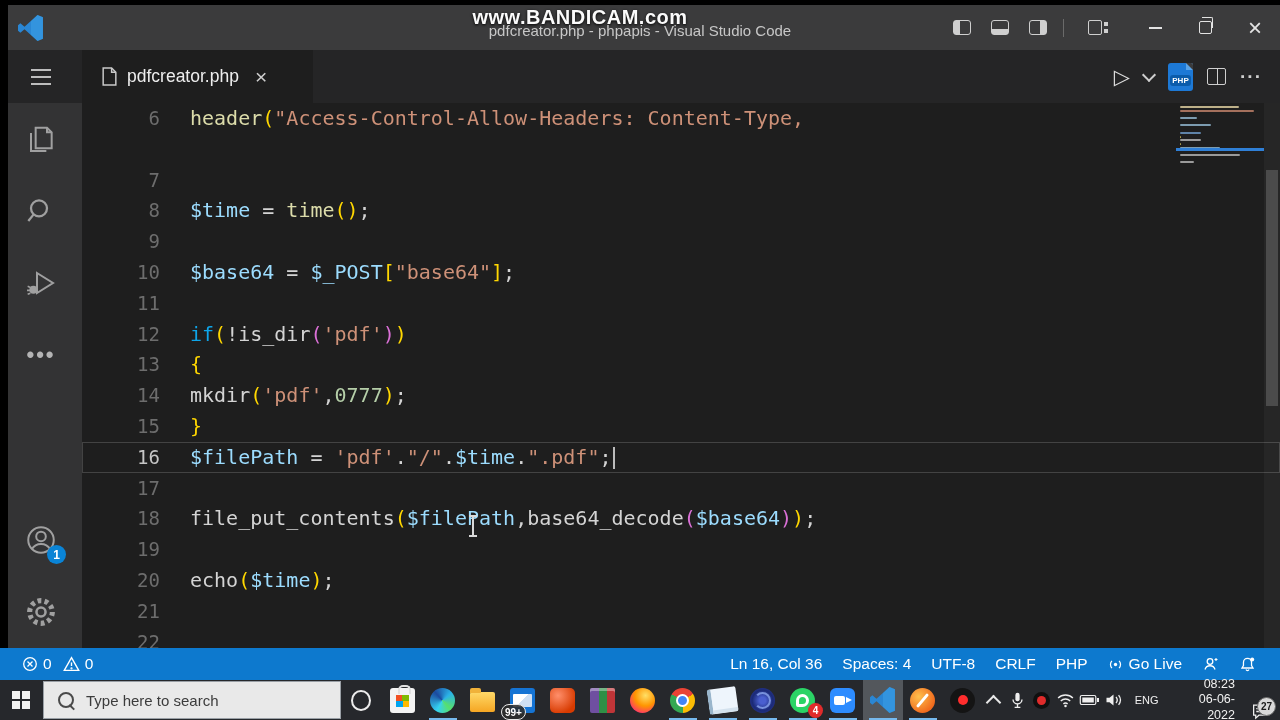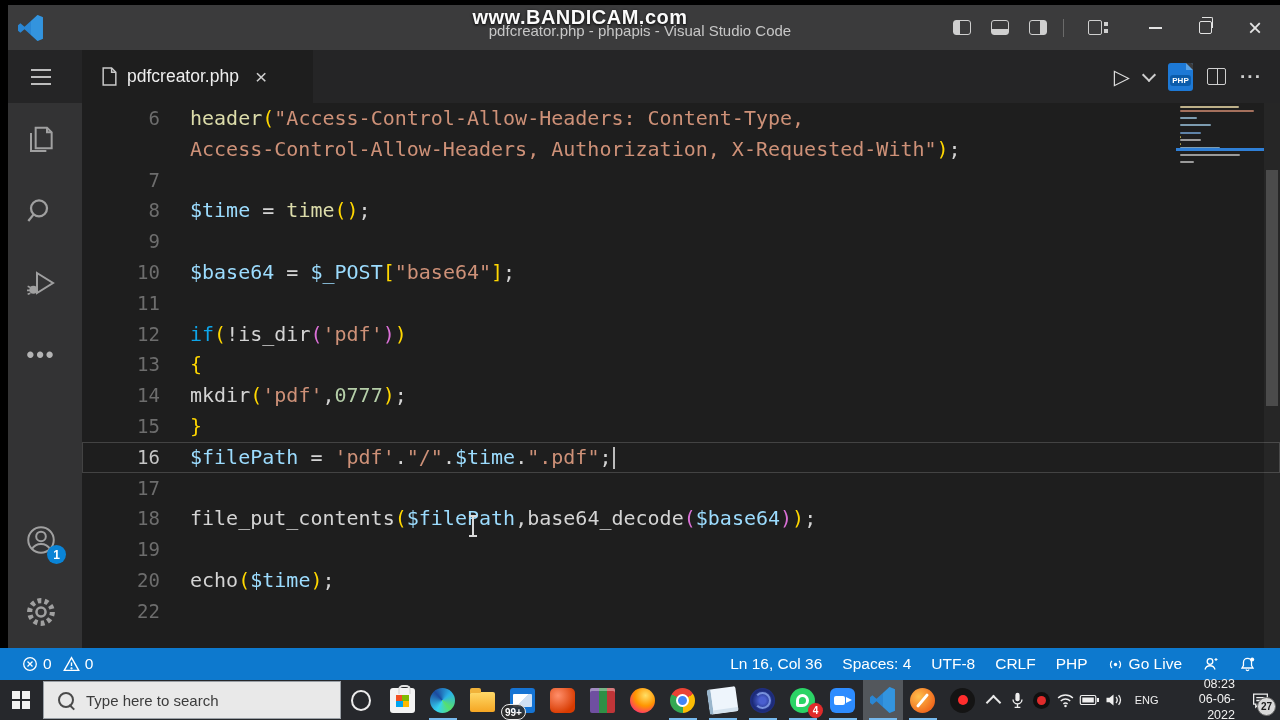--- a/index.html
+++ b/index.html
@@ -154,21 +154,21 @@
       background:#ff2d2d;border-radius:50%;}
   .tray{margin-left:auto;display:flex;align-items:center;gap:2px;padding-right:4px;color:#f1f1f1;}
   .tray-icon{width:24px;height:40px;display:flex;align-items:center;justify-content:center;}
   .chevron-up{width:9px;height:9px;border-left:2px solid #e8e8e8;border-top:2px solid #e8e8e8;
       transform:rotate(45deg);margin-top:4px;}
   .rec-dot{width:17px;height:17px;background:#101010;border-radius:50%;position:relative;}
   .rec-dot::before{content:'';position:absolute;left:50%;top:50%;width:9px;height:9px;margin:-4.5px 0 0 -4.5px;
       background:#e02b2b;border-radius:50%;}
   .lang{font-size:11px;padding:0 8px;}
   .clock{text-align:right;font-size:12.5px;line-height:1.25;padding:0 8px;}
-  .notif{position:relative;width:34px;height:40px;display:flex;align-items:center;justify-content:center;text-decoration:underline;}
+  .notif{position:relative;width:34px;height:40px;display:flex;align-items:flex-end;justify-content:center;text-decoration:underline;}
   .notif-badge{position:absolute;right:0px;bottom:4px;width:17px;height:17px;border-radius:50%;background:#d9d9d9;
       color:#1b1b1b;font-size:10px;font-weight:bold;display:flex;align-items:center;justify-content:center;
       border:1px solid #6a6a6a;}
 </style>
 </head>
 <body>
 
 <div class="screen">
   <div class="edge-top"></div>
   <div class="edge-left"></div>
@@ -268,21 +268,20 @@
   </div>
 
   <div class="editor">
     <div>
         <div class="code-line">
           <div class="ln">6</div>
           <div class="code"><span class="tok-fn">header</span><span class="tok-b1">(</span><span class="tok-str">"Access-Control-Allow-Headers: Content-Type,</span></div>
         </div>
         <div class="code-line">
           <div class="ln"></div>
-          <div class="code"><span class="tok-str">Access-Control-Allow-Headers, Authorization, X-Requested-With"</span><span class="tok-b1">)</span><span class="tok-pl">;</span></div>
         </div>
         <div class="code-line">
           <div class="ln">7</div>
           <div class="code"></div>
         </div>
         <div class="code-line">
           <div class="ln">8</div>
           <div class="code"><span class="tok-var">$time</span><span class="tok-pl"> = </span><span class="tok-fn">time</span><span class="tok-b1">(</span><span class="tok-b1">)</span><span class="tok-pl">;</span></div>
         </div>
         <div class="code-line">
@@ -325,20 +324,24 @@
           <div class="ln">18</div>
           <div class="code"><span class="tok-pl">file_put_contents</span><span class="tok-b1">(</span><span class="tok-var">$filePath</span><span class="tok-pl">,</span><span class="tok-pl">base64_decode</span><span class="tok-b2">(</span><span class="tok-var">$base64</span><span class="tok-b2">)</span><span class="tok-b1">)</span><span class="tok-pl">;</span></div>
         </div>
         <div class="code-line">
           <div class="ln">19</div>
           <div class="code"></div>
         </div>
         <div class="code-line">
           <div class="ln">20</div>
           <div class="code"><span class="tok-pl">echo</span><span class="tok-b1">(</span><span class="tok-var">$time</span><span class="tok-b1">)</span><span class="tok-pl">;</span></div>
+        </div>
+        <div class="code-line">
+          <div class="ln">21</div>
+          <div class="code"></div>
         </div>
         <div class="code-line">
           <div class="ln">22</div>
           <div class="code"></div>
         </div>
       </div>
     <div class="minimap">
         <div class="mm-row" style="width: 58.65px; background: rgb(189, 176, 137);"></div>
         <div class="mm-row" style="width: 73.6px; background: rgb(164, 112, 92);"></div>
         <div class="mm-row"></div>

